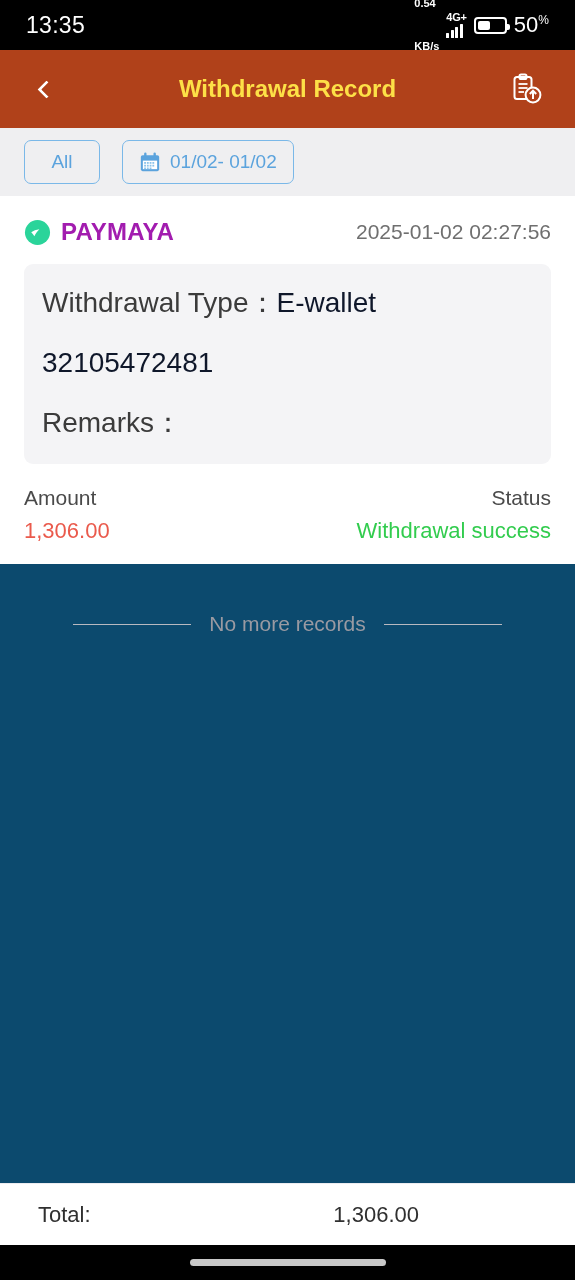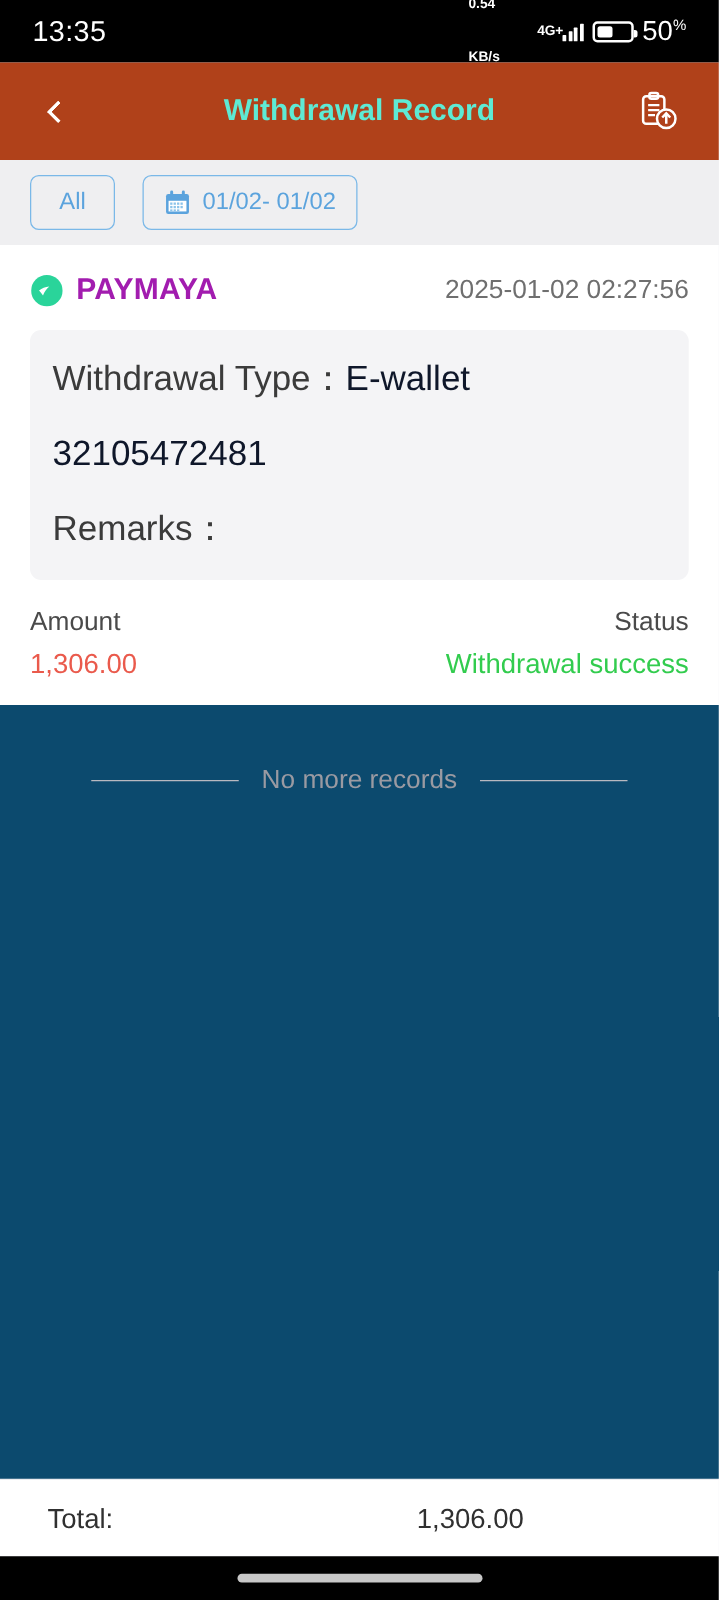--- a/index.html
+++ b/index.html
@@ -14,21 +14,21 @@
 
   
   .statusbar {
     height:50px; background:#000; color:#fff;
     display:flex; align-items:center; justify-content:space-between;
     padding:0 26px; flex:0 0 auto;
   }
   .sb-time { font-size:23px; letter-spacing:.3px; }
   .sb-right { display:flex; align-items:center; gap:7px; }
   .sb-speed { display:flex; flex-direction:column; align-items:flex-start; line-height:1.03; font-size:11px; font-weight:bold;gap:31px; }
-  .sb-net { display:flex; flex-direction:row; align-items:center; line-height:1;margin-left:23px; }
+  .sb-net { display:flex; flex-direction:column; align-items:flex-start; line-height:1; }
   .sb-net-label { font-size:11px; font-weight:bold; letter-spacing:-.2px; }
   .sb-bars { display:flex; align-items:flex-end; gap:1.5px; height:15px; }
   .sb-bars i { display:block; width:3px; background:#fff; border-radius:.5px; }
   .sb-bars i:nth-child(1){ height:5px; }
   .sb-bars i:nth-child(2){ height:8px; }
   .sb-bars i:nth-child(3){ height:11px; }
   .sb-bars i:nth-child(4){ height:14px; }
   .battery { width:33px; height:17px; border:2px solid #fff; border-radius:4px; position:relative; display:flex; align-items:center; padding:2px; }
   .battery::after { content:""; position:absolute; right:-5px; top:5px; width:3px; height:6px; background:#fff; border-radius:0 2px 2px 0; }
   .battery-fill { height:100%; background:#fff; border-radius:2px; }
@@ -37,41 +37,41 @@
 
   
   .header {
     height:78px; background:#b0411a; display:flex; align-items:center;
     padding:0 26px; position:relative; flex:0 0 auto;
   }
   .back-btn { width:40px; height:40px; display:flex; align-items:center; justify-content:center; cursor:pointer; }
   .chev { width:13px; height:13px; border-left:3px solid #fff; border-bottom:3px solid #fff; transform:rotate(45deg); border-radius:1px; }
   .header-title {
     position:absolute; left:0; right:0; text-align:center;
-    color:#5eead4; font-size:24px; font-weight:bold; pointer-events:none;
+    color:#fde047; font-size:24px; font-weight:bold; pointer-events:none;
   }
   .export-btn { margin-left:auto; width:46px; height:46px; display:flex; align-items:center; justify-content:center; cursor:pointer; z-index:2; }
 
   
   .tabs { background:#fff; display:flex; height:66px; flex:0 0 auto; }
   .tab { flex:1; display:flex; align-items:center; justify-content:center; position:relative; font-size:22px; color:#2f2f2f; cursor:pointer; }
   .tab.active { color:#3d9ae8; }
   .tab.active::after {
     content:""; position:absolute; bottom:0; left:50%; transform:translateX(-50%);
     width:192px; height:4px; background:#2b8ce0; border-radius:2px;
   }
 
   
   .filters { background:#efeff1; height:68px; display:flex; align-items:center; gap:22px; padding:0 24px; flex:0 0 auto; }
   .chip {
     border:1.6px solid #7ab8e8; border-radius:7px; height:44px;
     display:flex; align-items:center; justify-content:center; gap:9px;
     color:#5ba3dd; font-size:19px; cursor:pointer; background:transparent;
   }
-  .chip-all { width:68px; }
+  .chip-all { width:76px; }
   .chip-date { padding:0 16px; }
   .cal-ic { width:22px; height:22px; flex:0 0 auto; }
 
   
   .record { background:#fff; padding:22px 24px 20px; flex:0 0 auto; }
   .rec-top { display:flex; align-items:center; justify-content:space-between; margin-bottom:18px; }
   .brand { display:flex; align-items:center; gap:10px; }
   .brand-logo { width:27px; height:27px; flex:0 0 auto; }
   .brand-name { font-size:24px; font-weight:bold; color:#a21caf; letter-spacing:.2px; }
   .rec-time { font-size:21px; color:#6f6f6f; }

